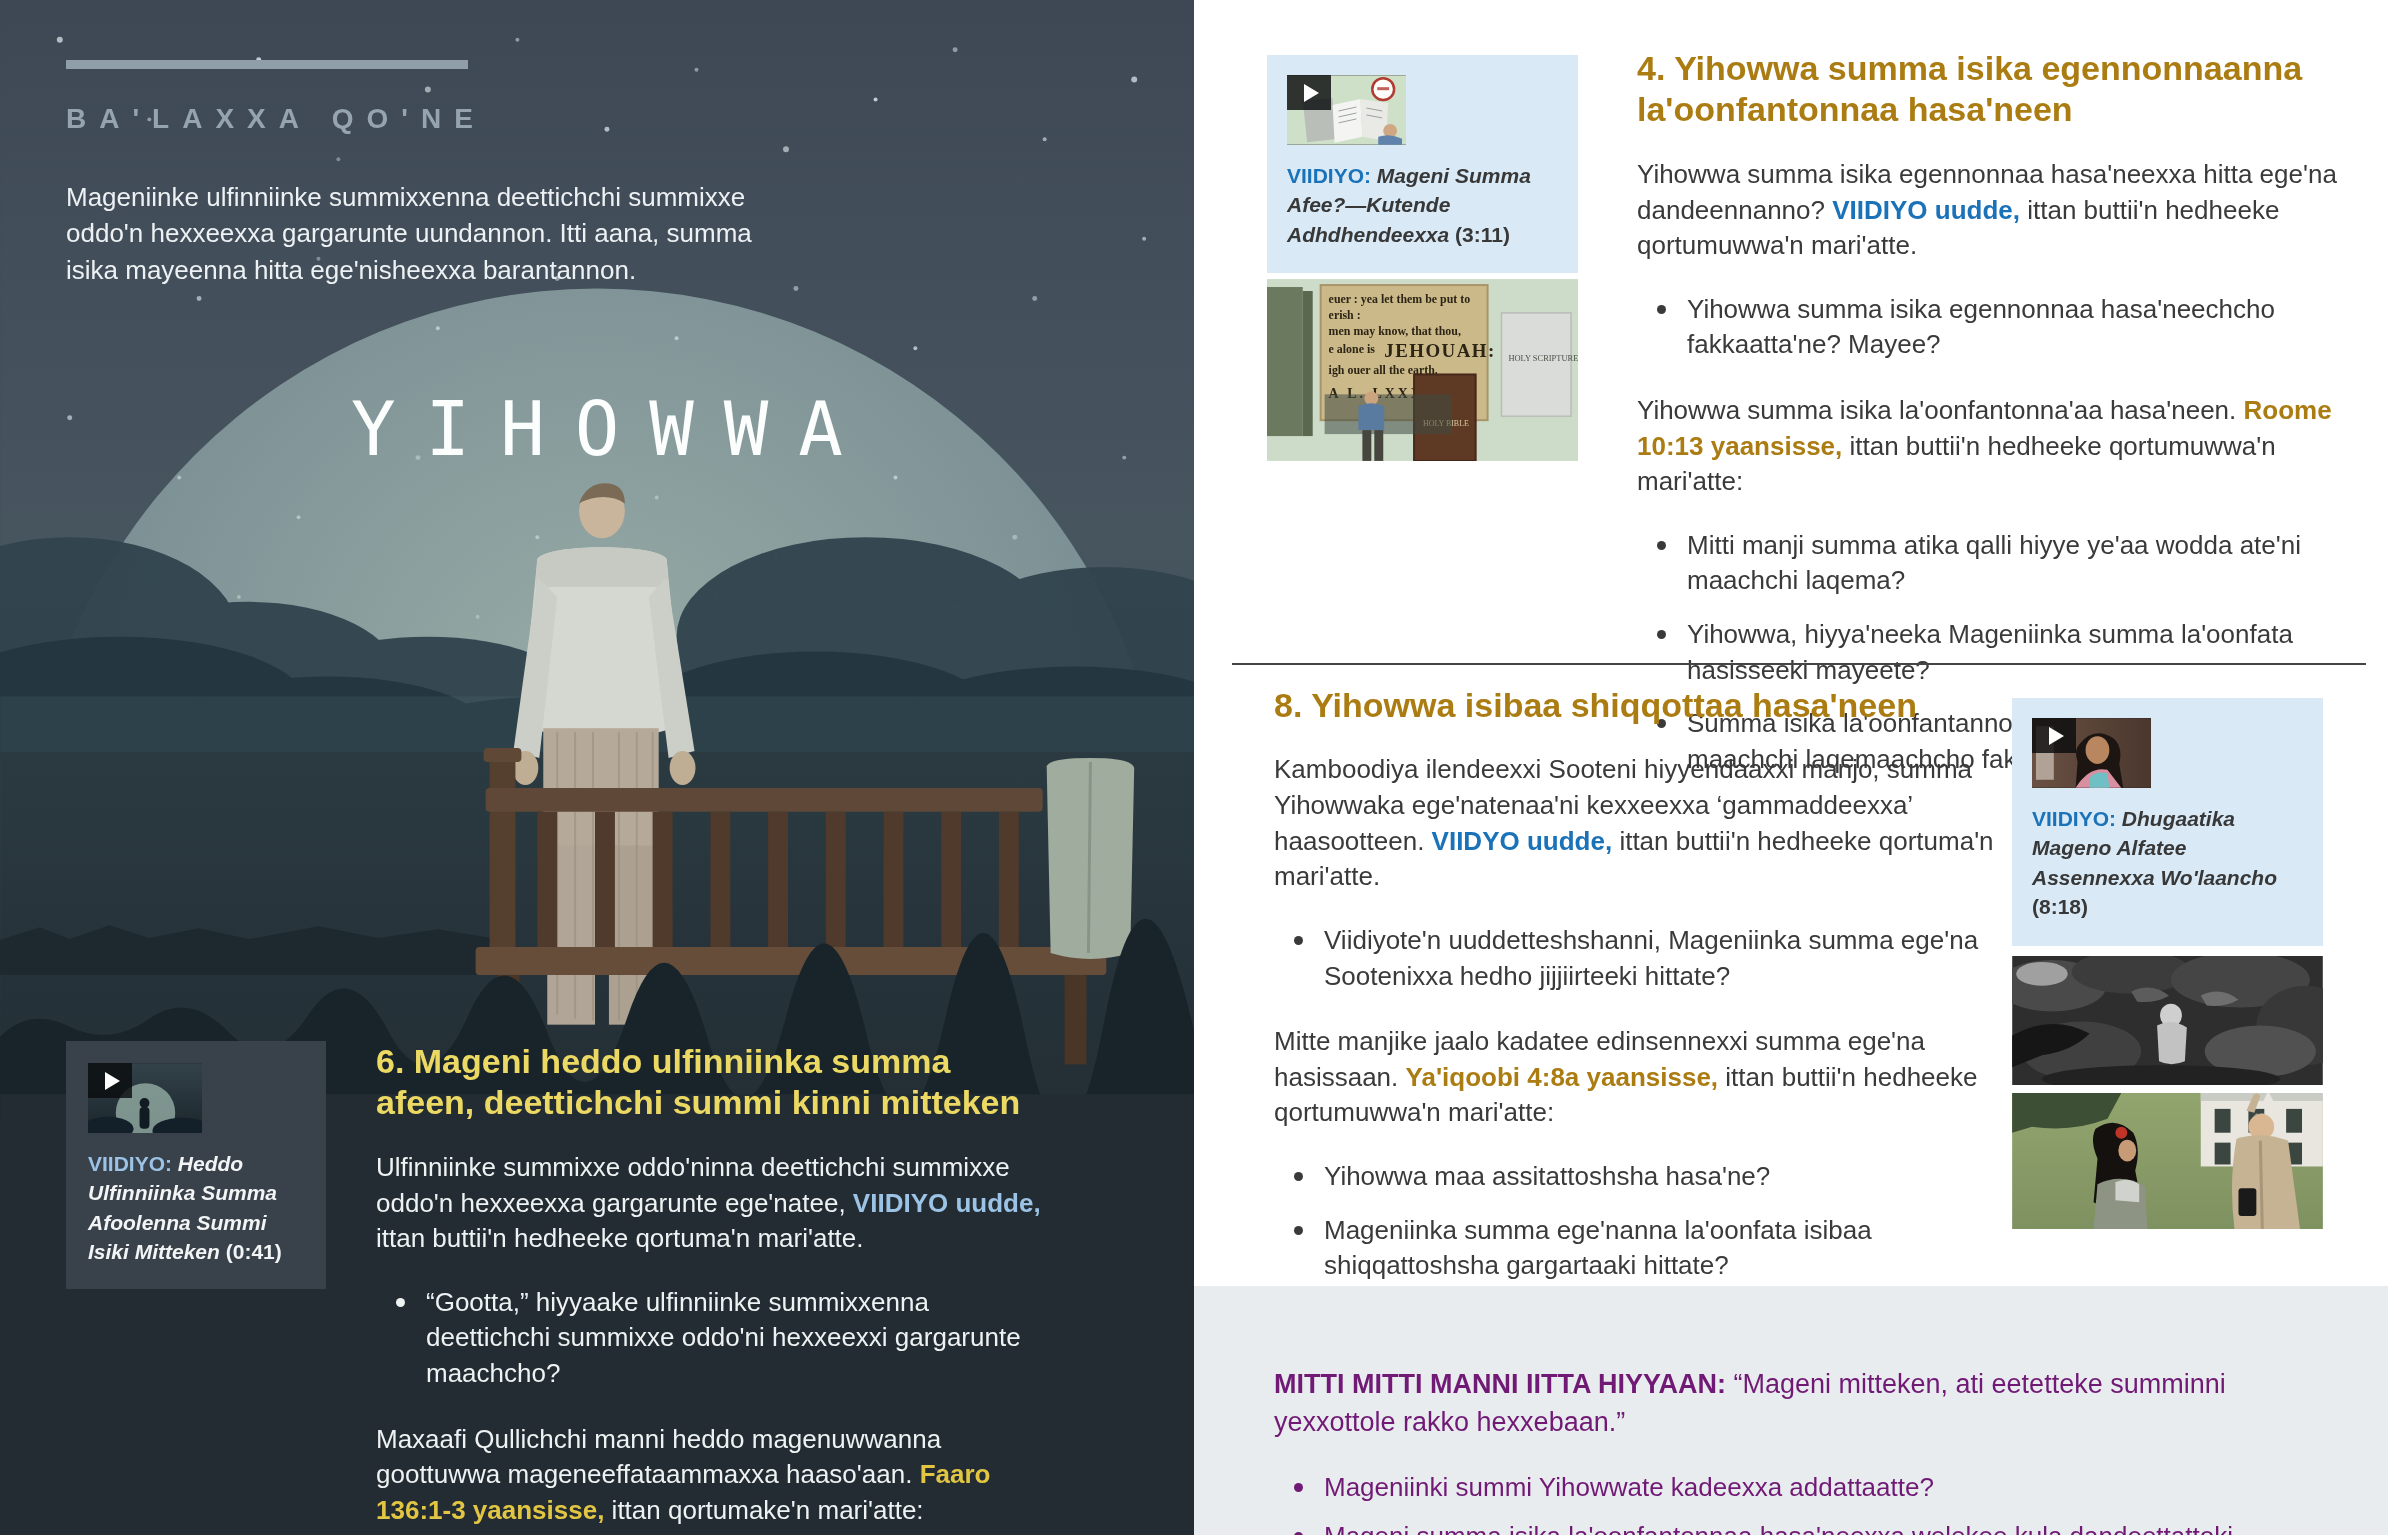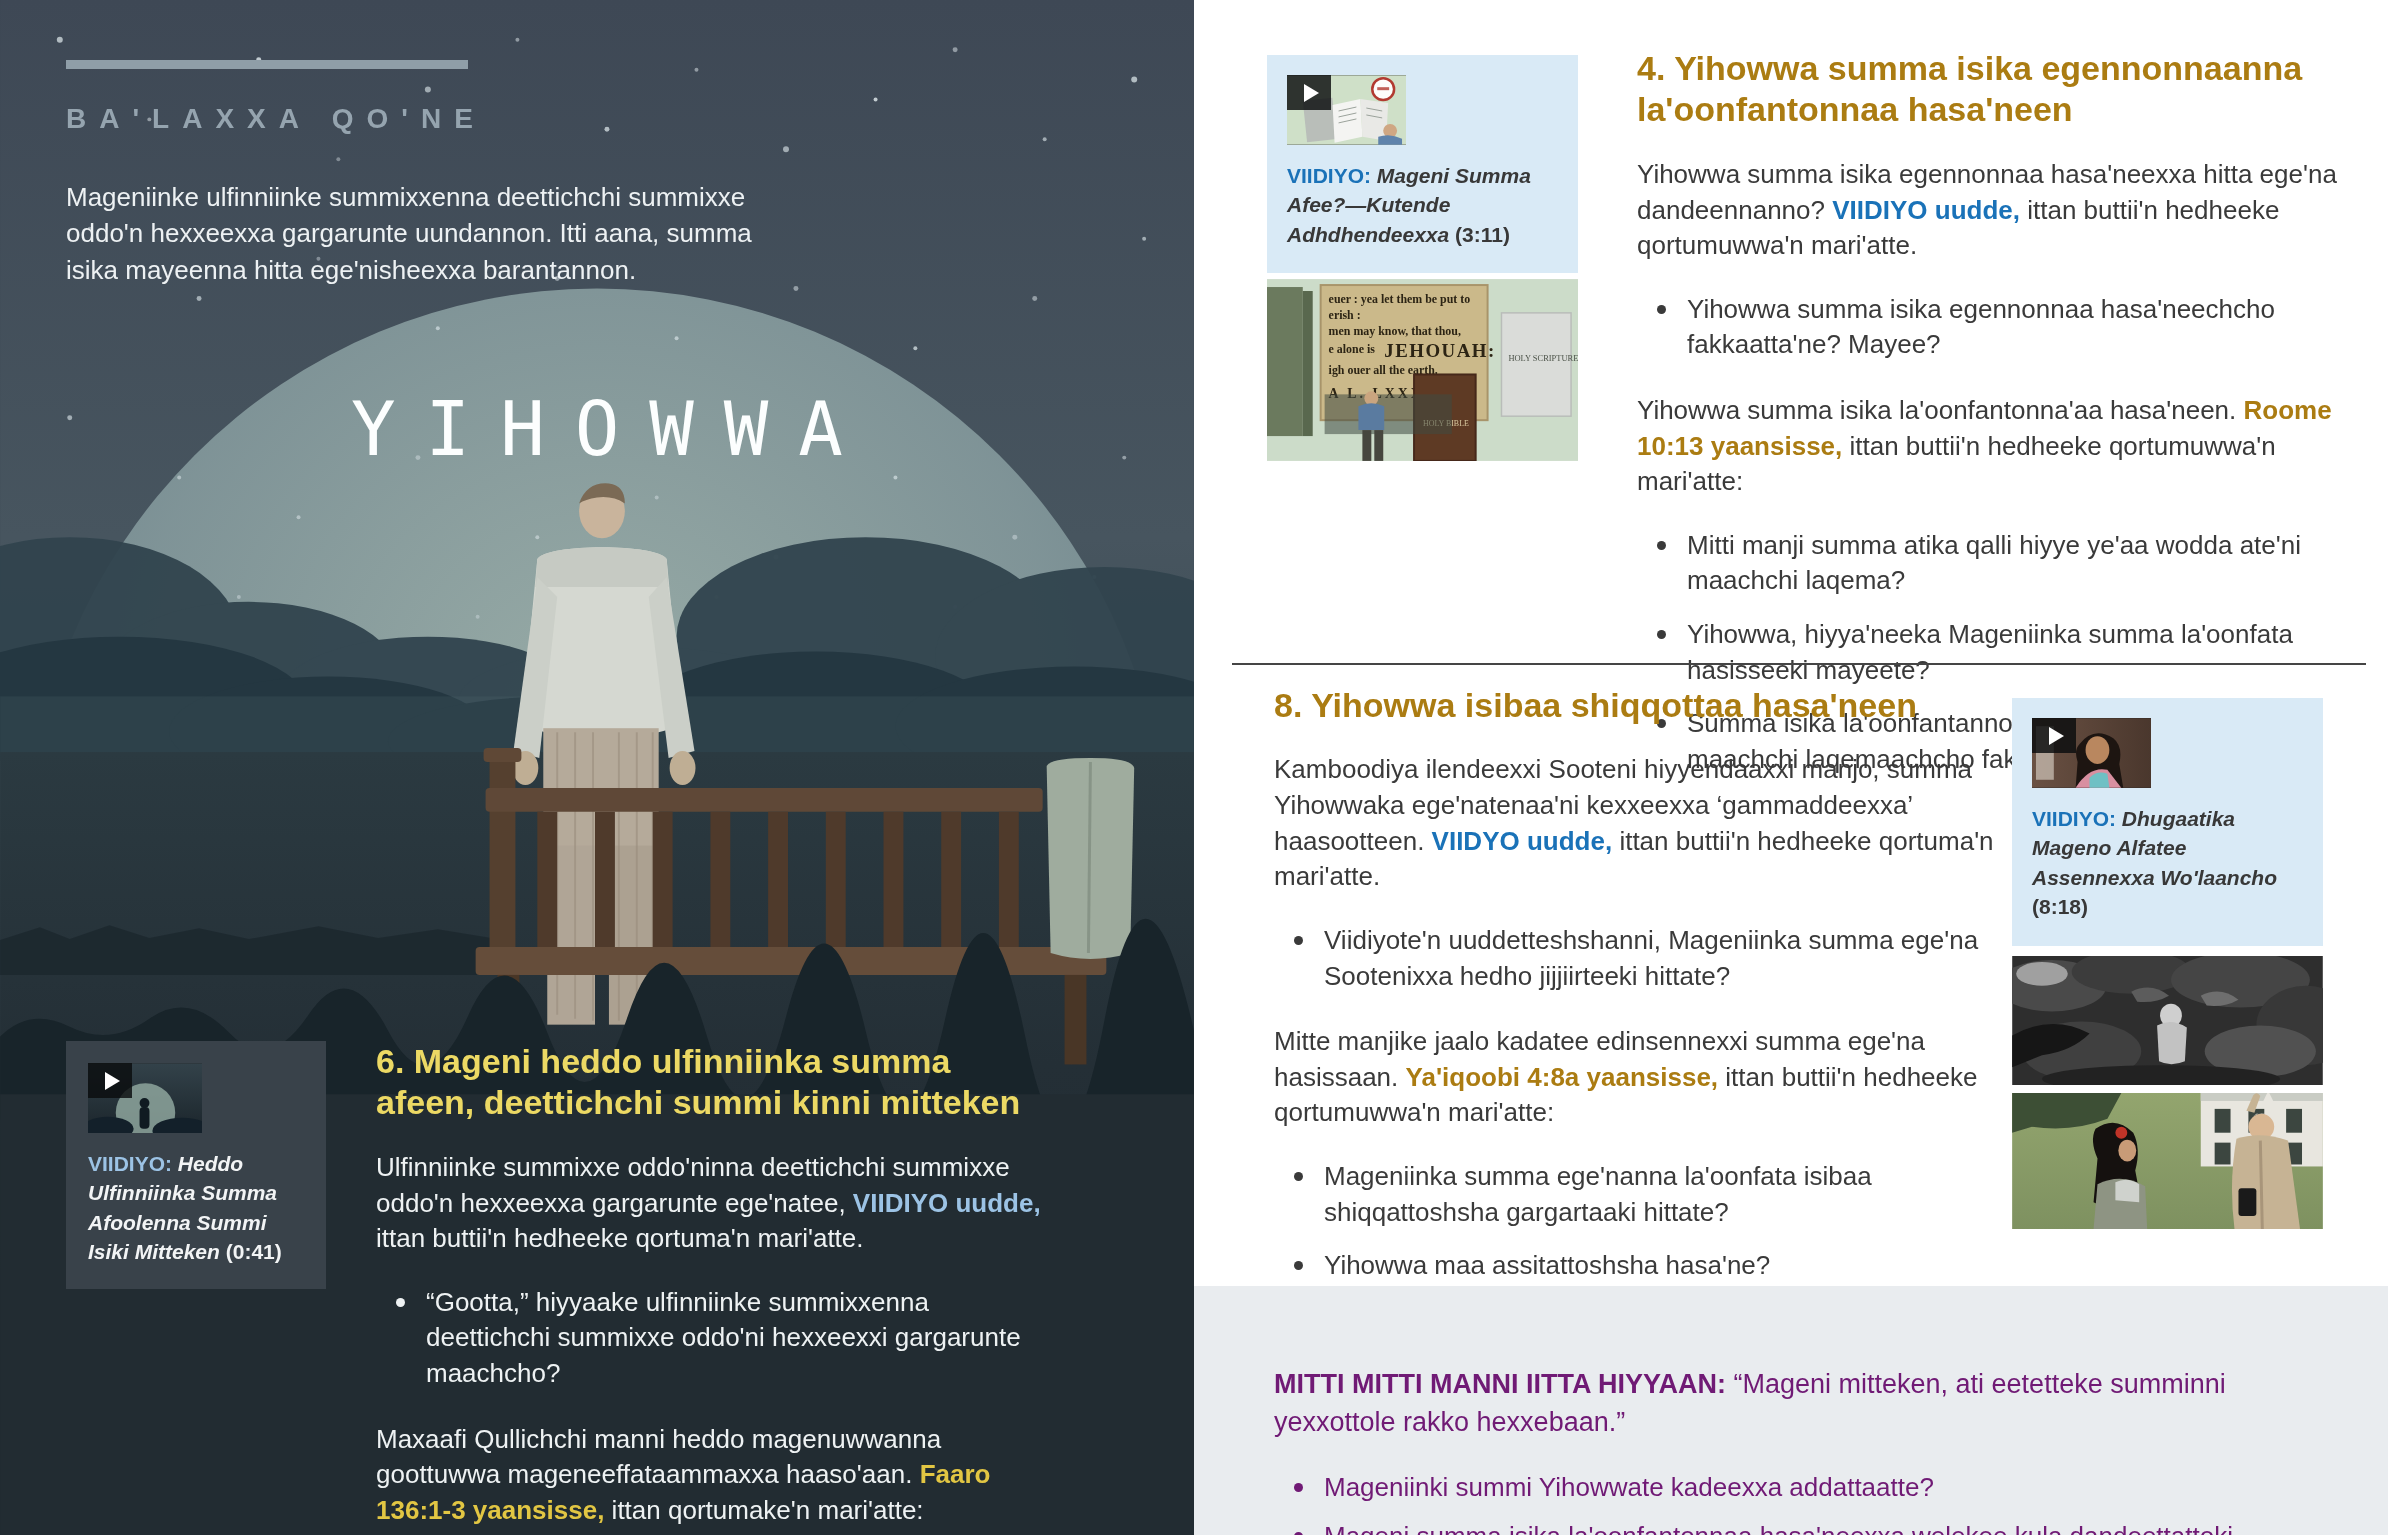--- a/index.html
+++ b/index.html
@@ -346,22 +346,22 @@
     <hr class="divider">
 
     <div class="row5-text sec sec-light">
       <h2>8. Yihowwa isibaa shiqqottaa hasa'neen</h2>
       <p><span>Kamboodiya ilendeexxi Sooteni hiyyendaaxxi manjo, summa Yihowwaka ege'natenaa'ni kexxeexxa ‘gammaddeexxa’ haasootteen. </span><a class="link-blue">VIIDYO uudde,</a><span> ittan buttii'n hedheeke qortuma'n mari'atte.</span></p>
       <ul class="dots">
         <li>Viidiyote'n uuddetteshshanni, Mageniinka summa ege'na Sootenixxa hedho jijjiirteeki hittate?</li>
       </ul>
       <p><span>Mitte manjike jaalo kadatee edinsennexxi summa ege'na hasissaan. </span><a class="ref-gold">Ya'iqoobi 4:8a yaansisse,</a><span> ittan buttii'n hedheeke qortumuwwa'n mari'atte:</span></p>
       <ul class="dots">
+        <li>Yihowwa maa assitattoshsha hasa'ne?</li>
         <li>Mageniinka summa ege'nanna la'oonfata isibaa shiqqattoshsha gargartaaki hittate?</li>
-        <li>Yihowwa maa assitattoshsha hasa'ne?</li>
       </ul>
     </div>
 
     <div class="row5-media">
       <figure class="video-card blue">
         <div class="thumb">
           <svg width="119" height="70" viewBox="0 0 120 70">
             <defs>
                 <linearGradient id="tw" x1="0" y1="0" x2="1" y2="0">
               <stop offset="0" stop-color="#6a5143"></stop>

